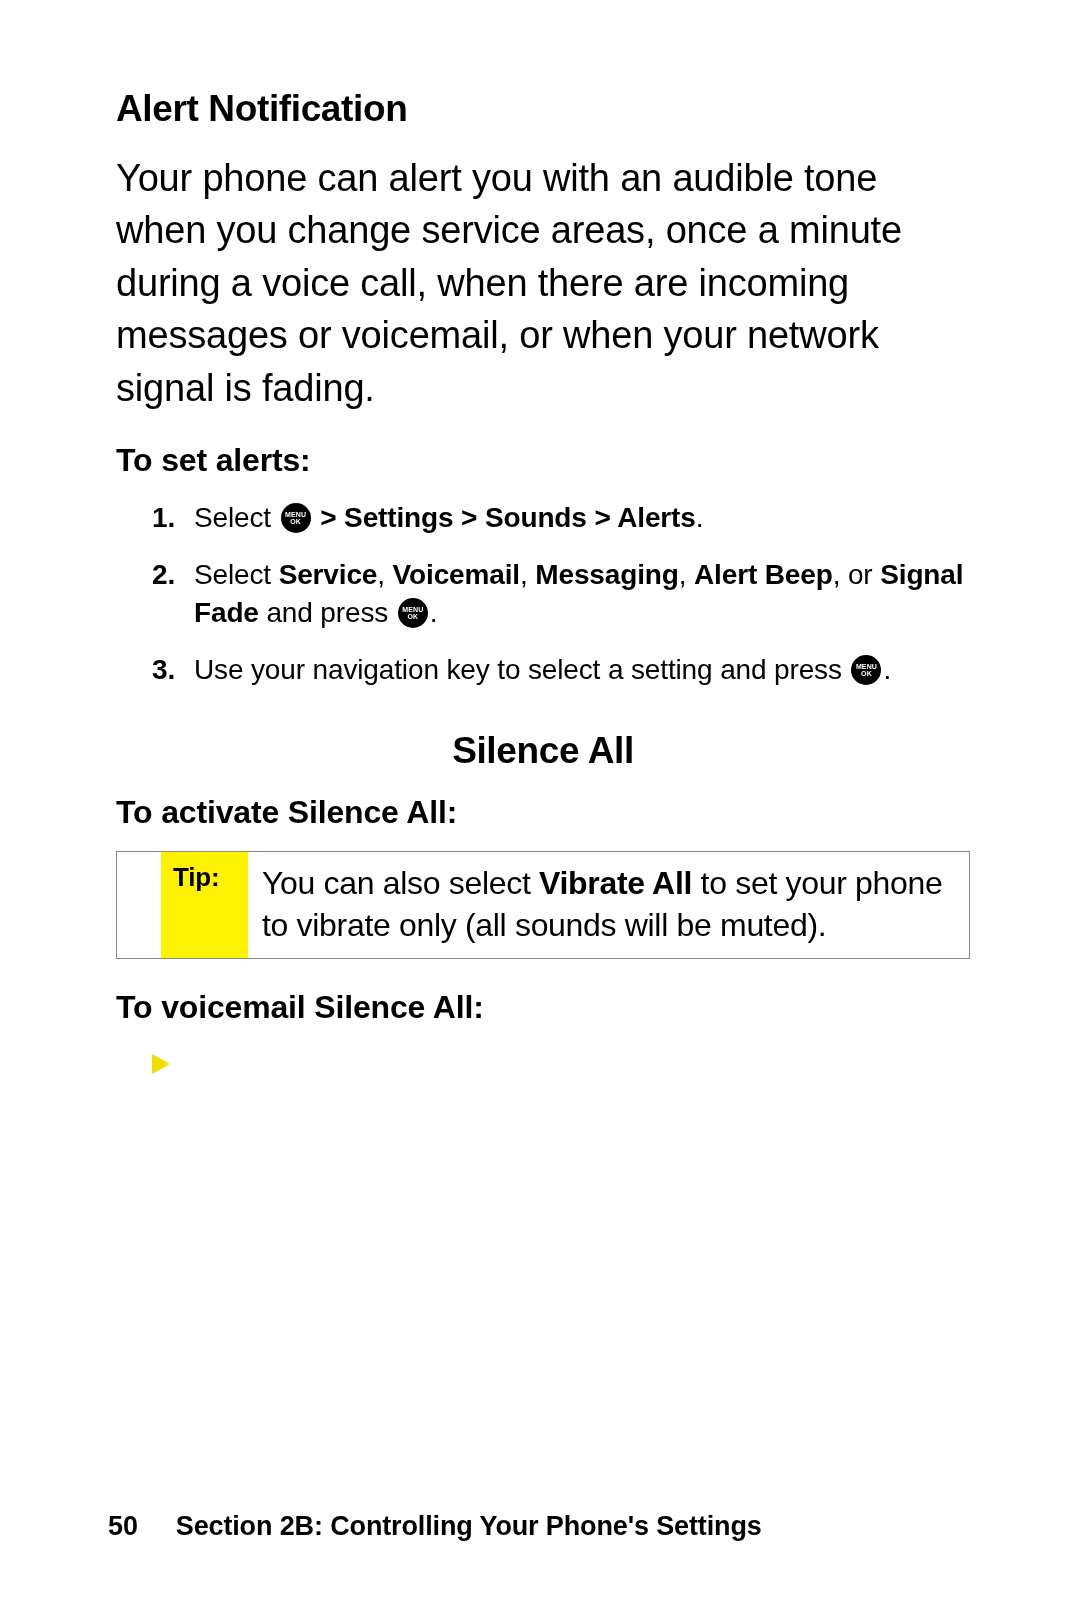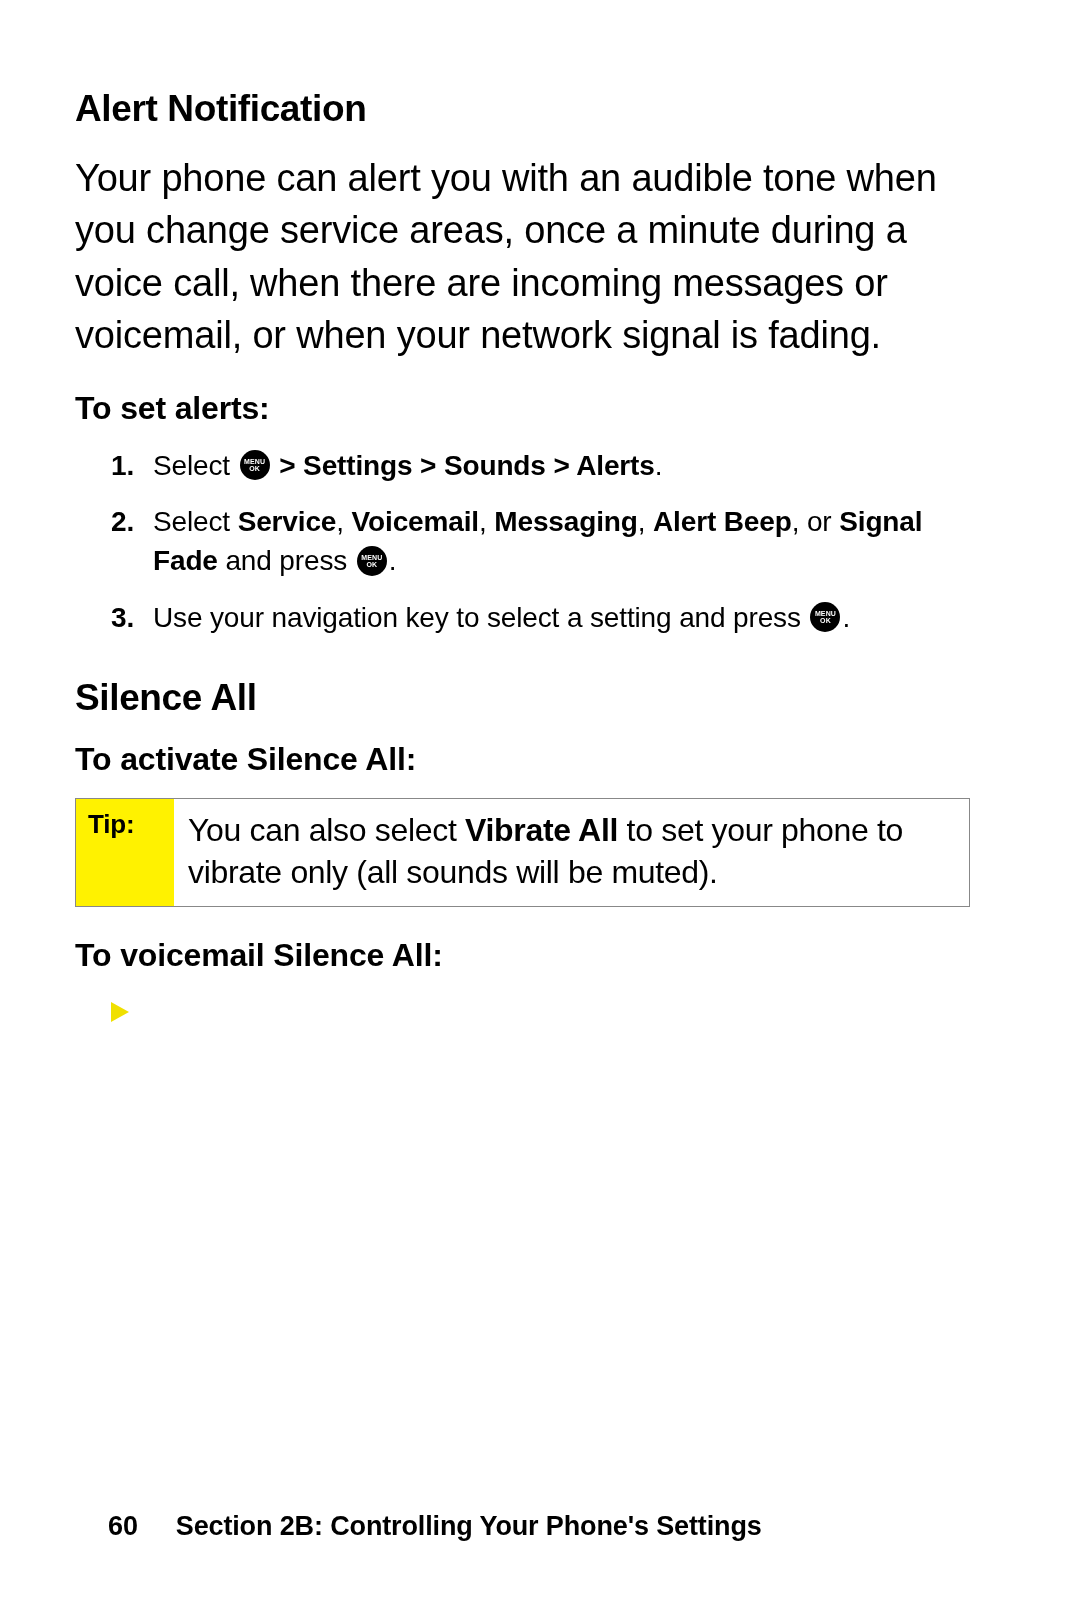--- a/index.html
+++ b/index.html
@@ -6,31 +6,32 @@
     body {
       width: 1080px;
       height: 1620px;
       background: white;
       font-family: 'Myriad Pro', 'Segoe UI', Arial, sans-serif;
       color: #000;
       position: relative;
       letter-spacing: -0.01em;
     }
     .page {
-      padding: 88px 110px 0 75px;
+      padding: 88px 110px 0 116px;
     }
     h2 {
       font-size: 37px;
       font-weight: 700;
       letter-spacing: -0.01em;
       margin-bottom: 22px;
     }
     h2.second {
       margin-top: 40px;
       margin-bottom: 22px;
+      text-align: center;
     }
     .body-text {
       font-size: 38px;
       line-height: 1.38;
       margin-bottom: 28px;
       letter-spacing: -0.005em;
     }
     .subhead {
       font-size: 32px;
       font-weight: 700;
@@ -102,25 +103,26 @@
       letter-spacing: 0.02em;
     }
     .b { font-weight: 700; }
     .tip-box {
       display: flex;
       border: 1px solid #888;
       margin: 14px 0 30px 0;
     }
     .tip-label {
       background: #fff200;
-      width: 98px;
+      width: 87px;
       padding: 10px 12px;
       font-size: 26px;
       font-weight: 700;
       flex-shrink: 0;
+      margin-left: 44px;
     }
     .tip-content {
       padding: 10px 14px 12px 14px;
       font-size: 32px;
       line-height: 1.32;
       letter-spacing: -0.01em;
     }
     .footer {
       position: absolute;
       bottom: 78px;
@@ -179,14 +181,14 @@
 
   <ul class="bullet-list">
     <li>
       <span class="triangle"></span>
     </li>
   </ul>
 
 </div>
 
 <div class="footer">
-  <span class="page-num">60</span><span>Section 2B: Controlling Your Phone's Settings</span>
+  <span class="page-num">50</span><span>Section 2B: Controlling Your Phone's Settings</span>
 </div>
 
 </body></html>

